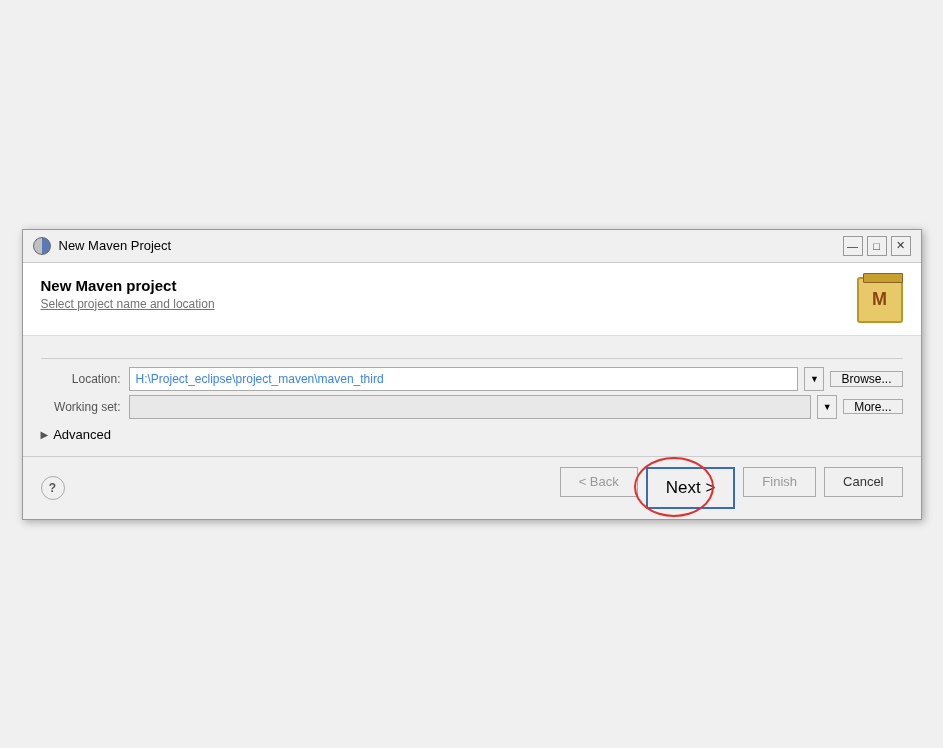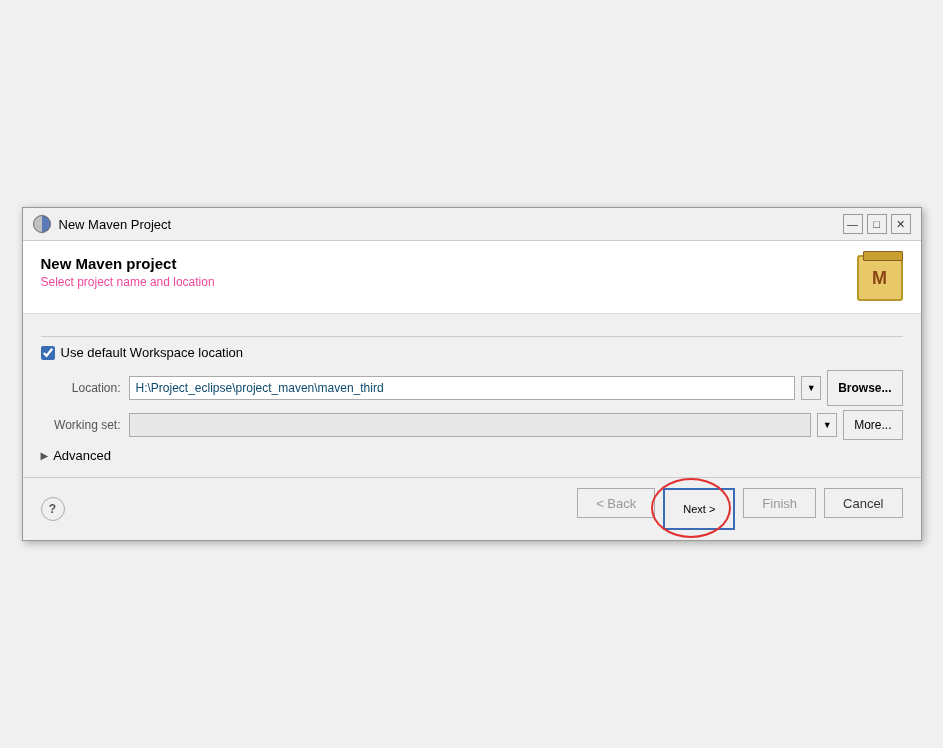--- a/index.html
+++ b/index.html
@@ -71,21 +71,22 @@
     }
     .dialog-header-text {}
     .dialog-header-title {
       font-size: 15px;
       font-weight: bold;
       color: #000;
       margin-bottom: 3px;
     }
     .dialog-header-subtitle {
       font-size: 12px;
-      color: #ec4899;
+      color: #737373;
+      text-decoration: underline;
     }
     .maven-icon {
       width: 46px;
       height: 46px;
       background: #e8c96a;
       border: 2px solid #b8962a;
       border-radius: 3px;
       display: flex;
       align-items: center;
       justify-content: center;
@@ -165,48 +166,47 @@
       align-items: center;
       gap: 6px;
     }
     .form-input {
       flex: 1;
       height: 24px;
       border: 1px solid #aaa;
       background: #fff;
       padding: 2px 6px;
       font-size: 12px;
-      color: #0c4a6e;
+      color: #3b82f6;
     }
     .form-input:disabled {
       background: #e8e8e8;
       color: #888;
     }
     .dropdown-btn {
       width: 20px;
       height: 24px;
       border: 1px solid #aaa;
       background: #f0f0f0;
       cursor: pointer;
       display: flex;
       align-items: center;
       justify-content: center;
       font-size: 9px;
     }
     .browse-btn {
-      height: 36px;
+      height: 16px;
       padding: 0 10px;
       border: 1px solid #aaa;
       background: #f0f0f0;
       cursor: pointer;
       font-size: 12px;
-      font-weight: bold;
     }
     .more-btn {
-      height: 30px;
+      height: 15px;
       padding: 0 10px;
       border: 1px solid #aaa;
       background: #f0f0f0;
       cursor: pointer;
       font-size: 12px;
     }
     .advanced-row {
       display: flex;
       align-items: center;
       gap: 5px;
@@ -261,21 +261,21 @@
       color: #999;
       cursor: default;
       text-align: center;
     }
     .next-btn {
       height: 42px;
       padding: 0 18px;
       border: 2px solid #3a6bb5;
       background: #f0f0f0;
       cursor: pointer;
-      font-size: 11px;
+      font-size: 17px;
       color: #000;
       position: relative;
     }
     .next-btn-highlight {
       position: absolute;
       top: -12px;
       left: -14px;
       width: 80px;
       height: 60px;
       border: 2.5px solid #e03030;
@@ -308,24 +308,20 @@
     <div class="maven-icon">
       <span>M</span>
     </div>
   </div>
 
   <div class="dialog-body">
 
 
     <div class="separator"></div>
 
-    <div class="option-row">
-      <input type="checkbox" id="useDefault" checked="" style="">
-      <label class="option-label" for="useDefault">Use default Workspace location</label>
-    </div>
 
     <div class="form-row">
       <span class="form-label">Location:</span>
       <div class="form-input-wrapper">
         <input type="text" class="form-input" value="H:\Project_eclipse\project_maven\maven_third" style="">
         <button class="dropdown-btn">▼</button>
         <button class="browse-btn">Browse...</button>
       </div>
     </div>
 

